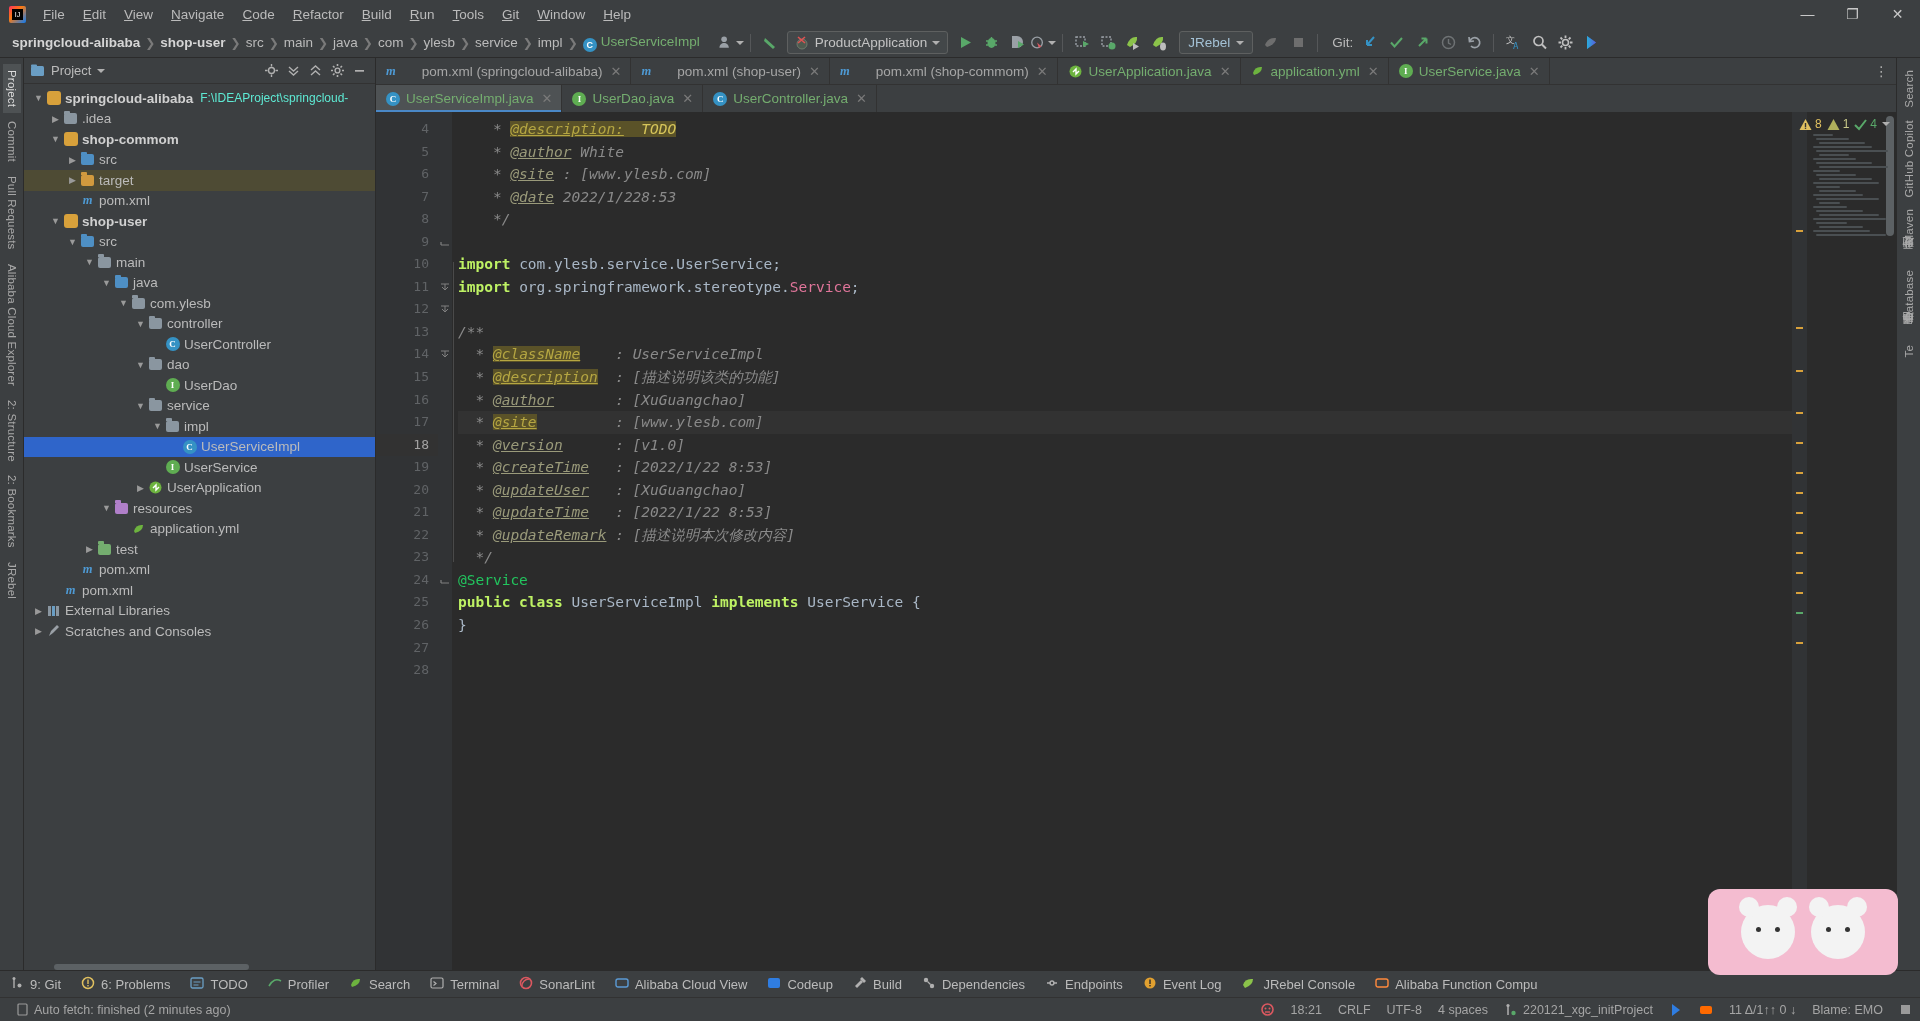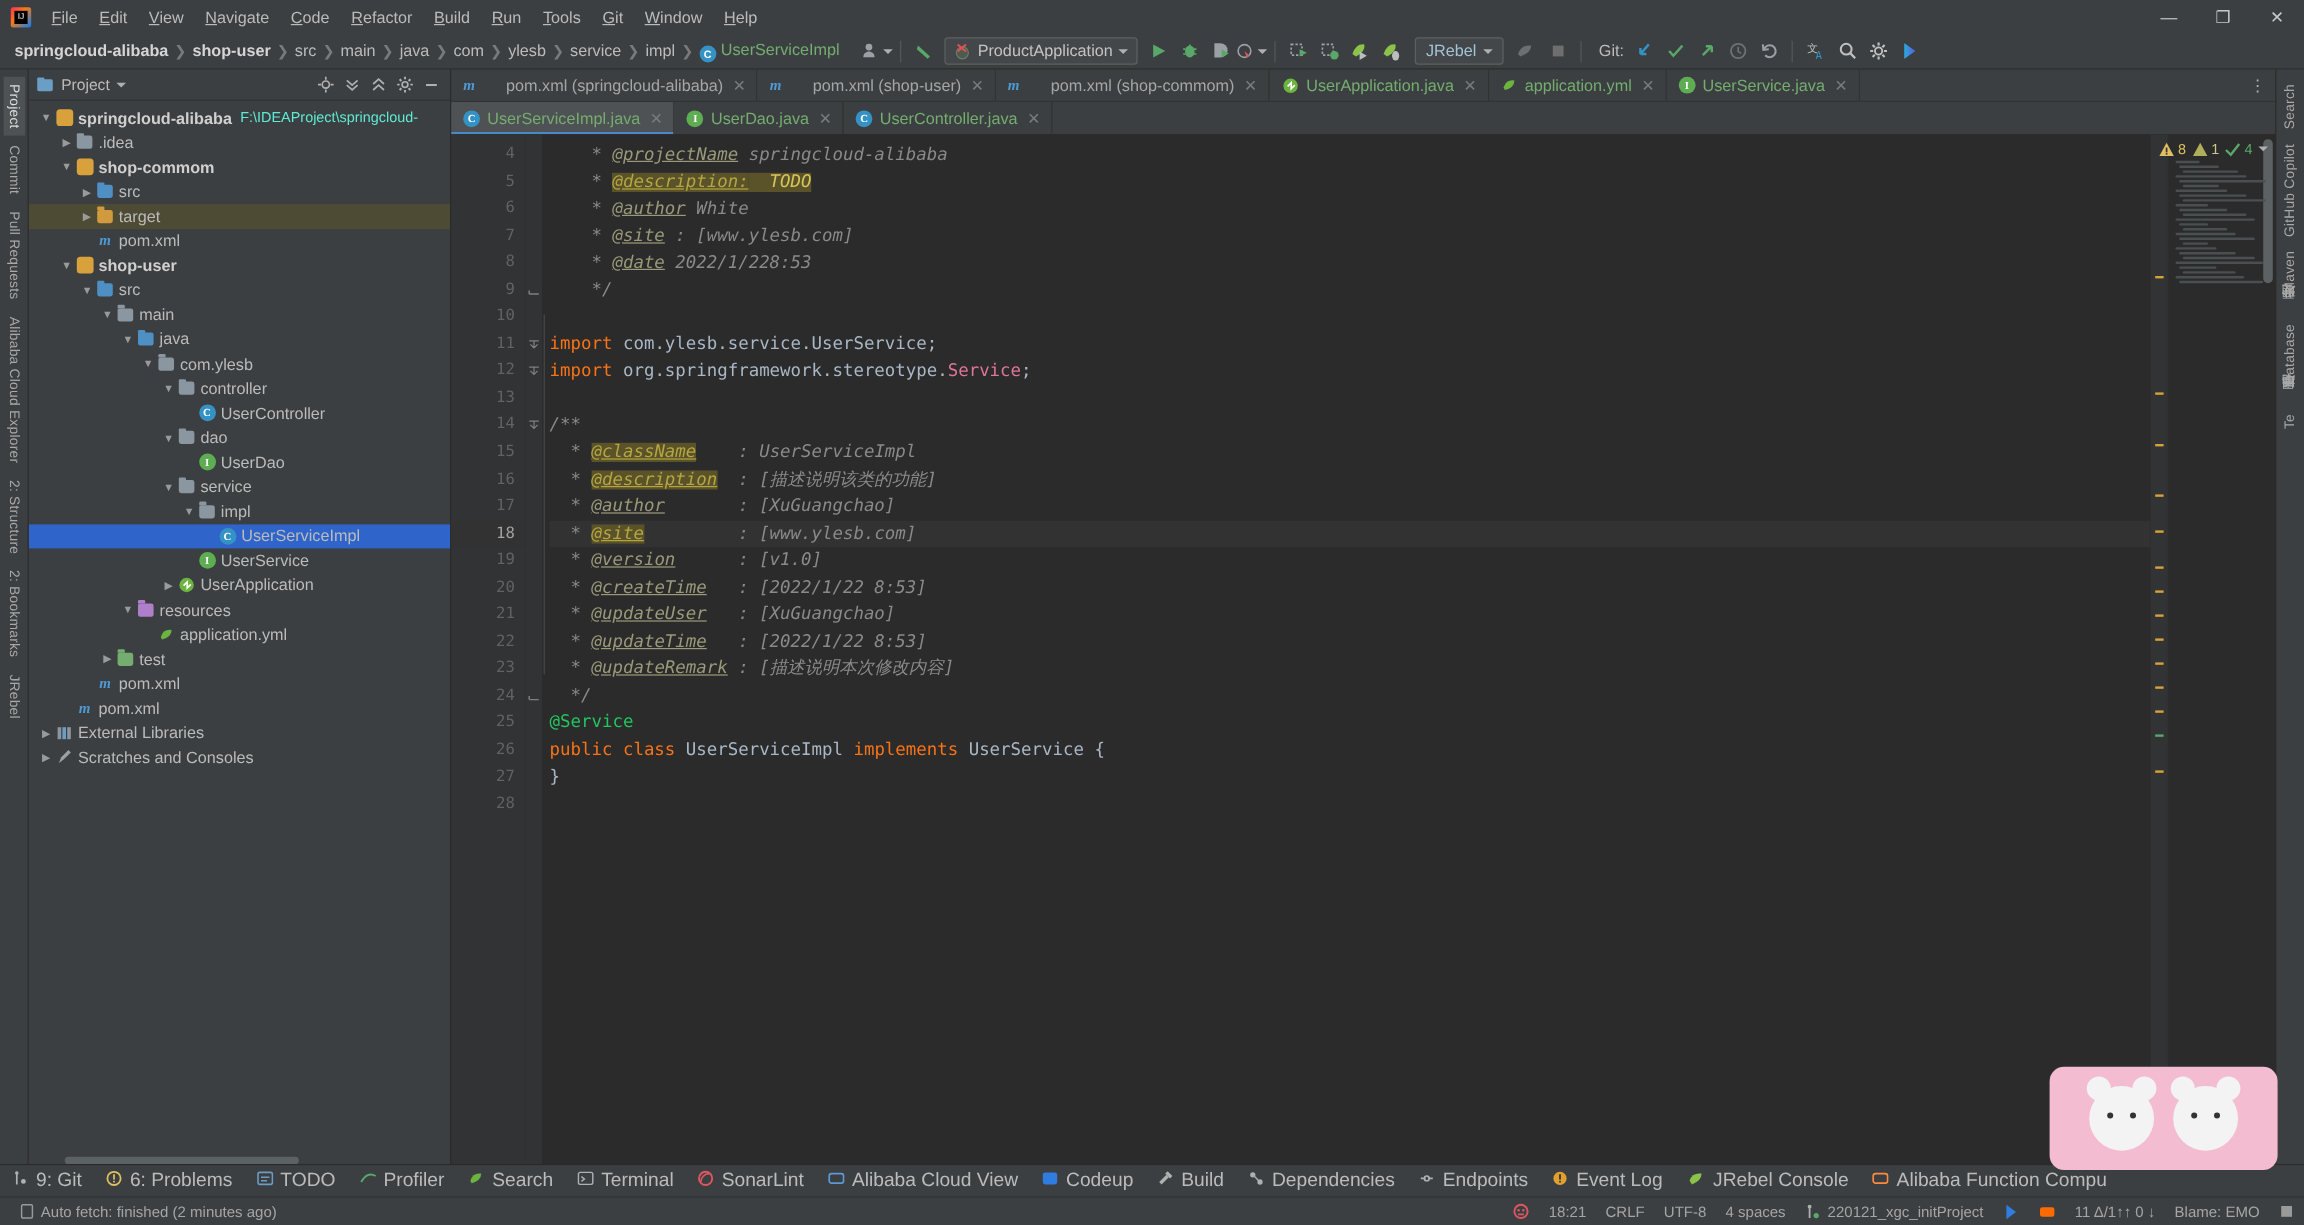--- a/index.html
+++ b/index.html
@@ -152,21 +152,21 @@
     flex:1 1 auto; padding-top:6px; font-family:"DejaVu Sans Mono", monospace;
     font-size:14.5px; line-height:22.55px; color:#a9b7c6; overflow:hidden; position:relative;
     background:#2b2b2b; padding-left:6px;
   }
   .cl { height:22.55px; white-space:pre; }
   .cl.cur { background:#323232; }            
   .jdg { color:#8a8a8a; font-style:italic; }
   .tagu{ color:#9a9a7a; font-style:italic; text-decoration:underline; }
   .taghl{ background:#5a5228; color:#b5a642; font-style:italic; text-decoration:underline;}
   .todo{ color:#d6c55a; font-style:italic; background:#5a5228; }
-  .kw  { color:#f97316; font-weight:normal; }
+  .kw  { color:#bef264; font-weight:bold; }
   .pkg { color:#a9b7c6; }
   .ann { color:#22c55e; }
   .cls { color:#a9b7c6; }
   .imp { color:#e0759a; }
 
   
   .inspect {
     width:14px; flex:0 0 14px; background:#313335; position:relative;
   }
   .mark { position:absolute; right:3px; width:7px; height:2px; }
@@ -178,21 +178,21 @@
   .inspect-hdr {
     position:absolute; right:0; top:0; height:24px; display:flex; align-items:center; gap:5px;
     padding-right:6px; font-size:12px; color:#b0b0b0; z-index:5;
   }
   .badge-warn { color:#e0c060; display:flex; align-items:center; gap:3px; }
   .badge-ok { color:#59a869; display:flex; align-items:center; gap:3px; }
 
   
   .bottombar {
     height:27px; flex:0 0 27px; background:#3c3f41; display:flex; align-items:center;
-    border-top:1px solid #2b2b2b; font-size:16px; overflow:hidden;
+    border-top:1px solid #2b2b2b; font-size:13px; overflow:hidden;
   }
   .bb {
     display:flex; align-items:center; gap:6px; padding:0 10px; height:27px; color:#bbbbbb; white-space:nowrap;
   }
   .statusbar {
     height:24px; flex:0 0 24px; background:#3c3f41; display:flex; align-items:center;
     font-size:12.5px; color:#a5a5a5; padding-left:8px; border-top:1px solid #323232;
   }
   .sb { padding:0 8px; white-space:nowrap; display:flex; align-items:center; gap:5px; }
   .sb-right { margin-left:auto; display:flex; align-items:center; }
@@ -805,21 +805,20 @@
               <svg width="10" height="10" viewBox="0 0 10 10" style="position:absolute;left:2px;top:6px">
                 <path d="M1 8 h8 M1 8 v-3" stroke="#808080" stroke-width="1.2" fill="none"></path>
               </svg>
             </div>
             <div class="foldline"></div>
             <div class="foldline"></div>
             <div class="foldline"></div>
             <div class="foldline"></div>
           </div>
         <div class="code" id="code">
-            <div class="cl">    <span class="jdg">* </span><span class="tagu">@projectName</span><span class="jdg"> springcloud-alibaba</span></div>
             <div class="cl">    <span class="jdg">* </span><span class="taghl">@description:</span><span class="todo">  TODO</span></div>
             <div class="cl">    <span class="jdg">* </span><span class="tagu">@author</span><span class="jdg"> White</span></div>
             <div class="cl">    <span class="jdg">* </span><span class="tagu">@site</span><span class="jdg"> : [www.ylesb.com]</span></div>
             <div class="cl">    <span class="jdg">* </span><span class="tagu">@date</span><span class="jdg"> 2022/1/228:53</span></div>
             <div class="cl">    <span class="jdg">*/</span></div>
             <div class="cl">&nbsp;</div>
             <div class="cl"><span class="kw">import</span> <span class="pkg">com.ylesb.service.</span><span class="pkg">UserService</span><span class="pkg">;</span></div>
             <div class="cl"><span class="kw">import</span> <span class="pkg">org.springframework.stereotype.</span><span class="imp">Service</span><span class="pkg">;</span></div>
             <div class="cl">&nbsp;</div>
             <div class="cl"><span class="jdg">/**</span></div>

